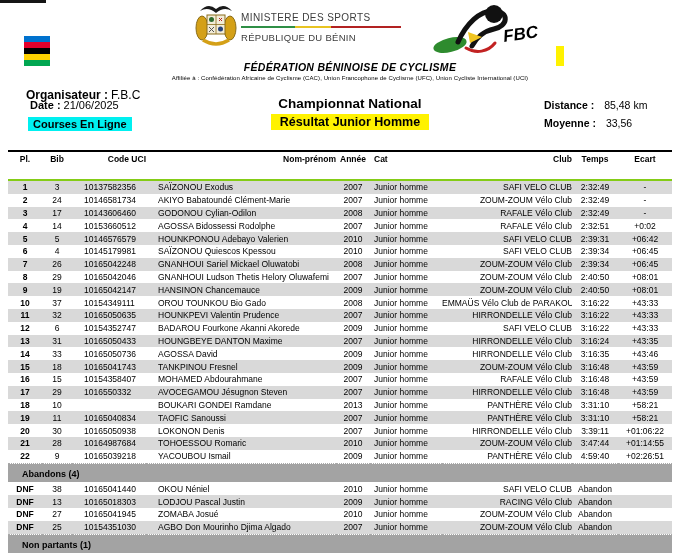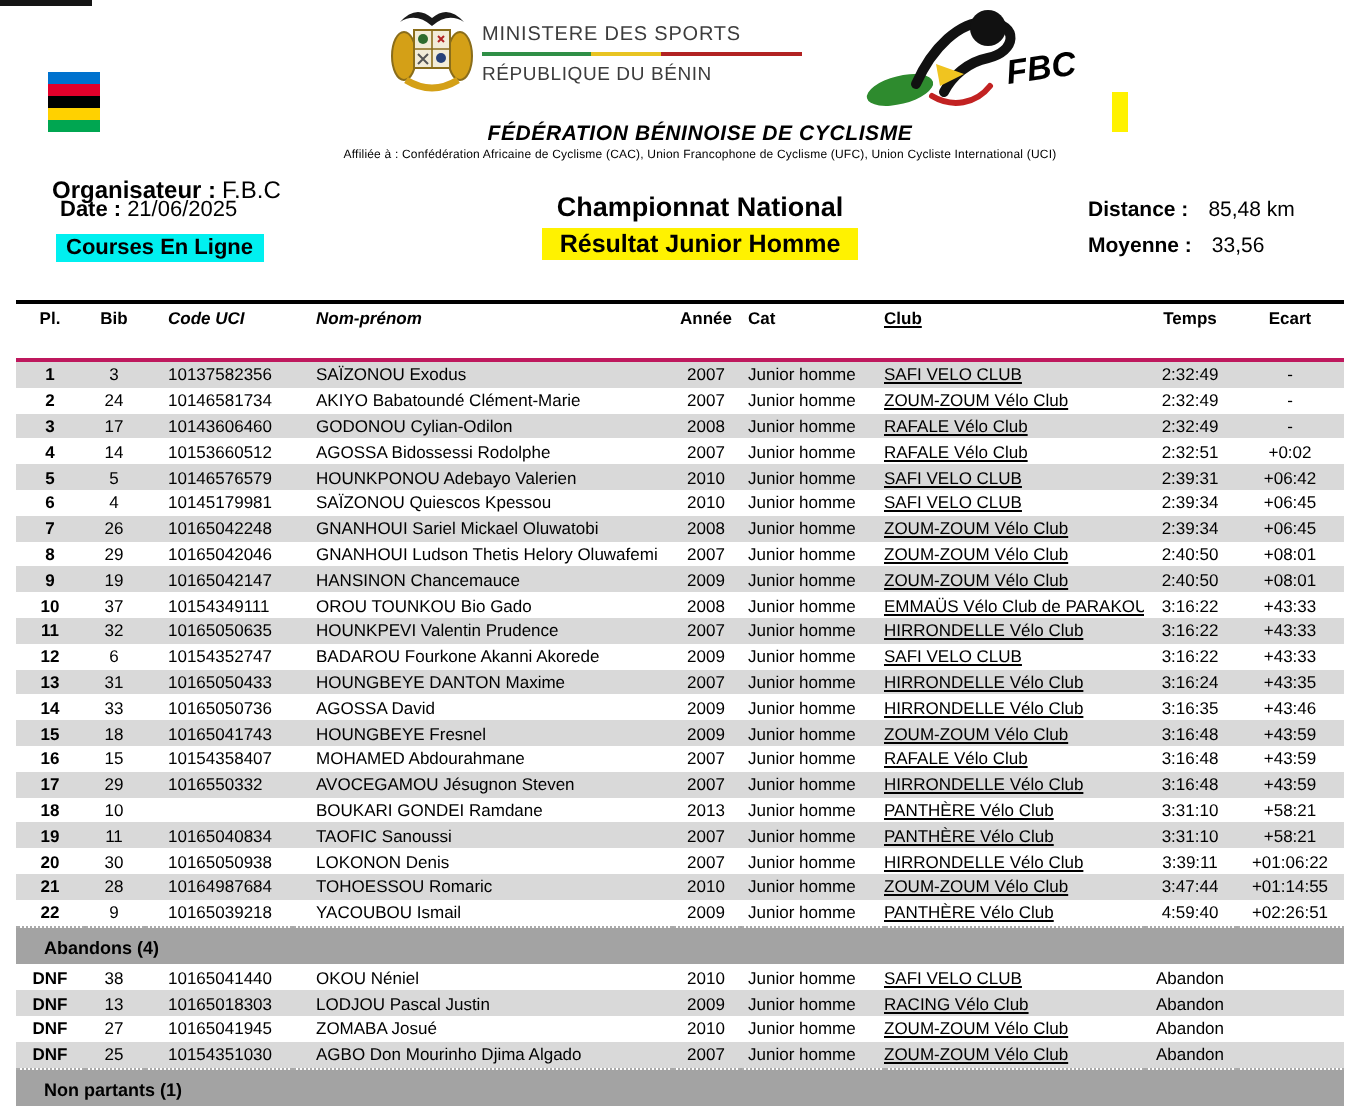--- a/index.html
+++ b/index.html
@@ -47,33 +47,33 @@
   .main-title { font-size:13.5px; font-weight:bold; }
   .subtitle { display:inline-block; margin-top:3px; font-size:12.5px; font-weight:bold;
     background:var(--yellow); padding:1px 9px; }
 
   .right-meta { position:absolute; left:544px; top:99px; font-size:10.5px; }
   .right-meta .row { margin-bottom:6px; font-weight:bold; }
   .right-meta .val { font-weight:normal; margin-left:10px; }
 
   
   table.results { width:664px; margin:4px 8px 0; border-collapse:collapse; table-layout:fixed; }
-  thead th { font-size:8.5px; font-weight:bold; border-top:2px solid #000; border-bottom:2px solid #be185d;
+  thead th { font-size:8.5px; font-weight:bold; border-top:2px solid #000; border-bottom:2px solid #84cc16;
     padding:2px 0 15px; white-space:nowrap; }
   td { font-size:8.5px; height:12.8px; padding:0; white-space:nowrap; overflow:hidden; }
   .col-pl    { text-align:center; font-weight:bold; }
   .col-bib   { text-align:center; }
   .col-code  { text-align:left; padding-left:12px; }
   .col-name  { text-align:left; padding-left:12px; }
   .col-year  { text-align:center; }
   .col-cat   { text-align:left; padding-left:4px; }
-  .col-club  { text-align:left;text-decoration:underline; }
+  .col-club  { text-align:right; }
   .col-temps { text-align:center; }
   .col-ecart { text-align:center; }
-  th.col-code, th.col-name { text-align:left;font-style:italic; }
+  th.col-code, th.col-name { text-align:right; }
   tr.shade td { background:var(--zebra); }
   tr.section-title td { font-weight:bold; font-size:9px; text-align:left;
     padding:4px 0 2px 14px; border-top:1px dotted #aaa; background:#a3a3a3; }
 </style>
 </head>
 <body>
 
 <div class="top-artifact"></div>
 
 <div class="page-header">
@@ -326,21 +326,21 @@
         <td class="col-year">2009</td>
         <td class="col-cat">Junior homme</td>
         <td class="col-club">HIRRONDELLE Vélo Club</td>
         <td class="col-temps">3:16:35</td>
         <td class="col-ecart">+43:46</td>
       </tr>
       <tr class="shade">
         <td class="col-pl">15</td>
         <td class="col-bib">18</td>
         <td class="col-code">10165041743</td>
-        <td class="col-name">HOUNGBEYE Fresnel</td>
+        <td class="col-name">TANKPINOU Fresnel</td>
         <td class="col-year">2009</td>
         <td class="col-cat">Junior homme</td>
         <td class="col-club">ZOUM-ZOUM Vélo Club</td>
         <td class="col-temps">3:16:48</td>
         <td class="col-ecart">+43:59</td>
       </tr>
       <tr>
         <td class="col-pl">16</td>
         <td class="col-bib">15</td>
         <td class="col-code">10154358407</td>

